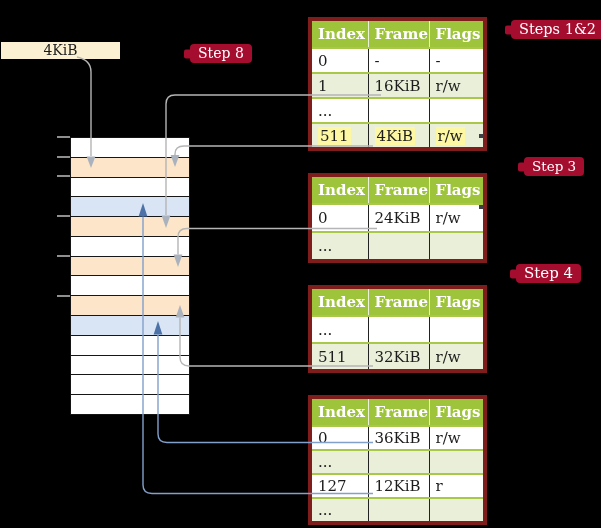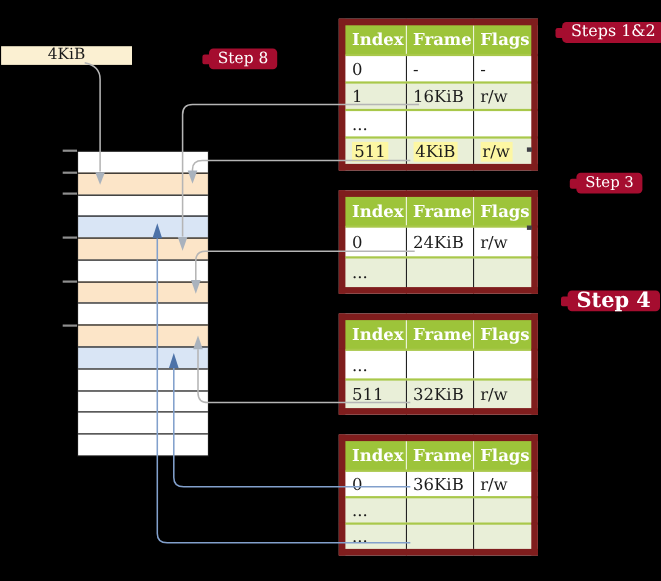--- a/index.html
+++ b/index.html
@@ -17,36 +17,36 @@
     position:absolute;background:#a50d2f;color:#fff;font-size:14px;line-height:16px;
     padding:1px 8px 2px 8px;border-radius:4px;white-space:nowrap;
   }
   .badge::before{
     content:"";position:absolute;left:-6px;top:50%;transform:translateY(-50%);
     width:8px;height:9px;background:#a50d2f;border-radius:2px;
   }
   .badge.step0{left:190px;top:44px;}
   .badge.steps12{left:511px;top:20px;font-size:14.5px;}
   .badge.step3{left:524px;top:157px;font-size:13.5px;}
-  .badge.step4{left:516px;top:264px;font-size:19px;font-weight:bold;}
+  .badge.step4{left:516px;top:264px;font-size:15px;}
   
   .memstrip{
     position:absolute;left:70px;top:137px;width:120px;height:278px;
     border:1.5px solid #141414;box-sizing:border-box;display:flex;flex-direction:column;
   }
   .memrow{flex:1;}
   .memrow + .memrow{border-top:1.3px solid #161616;}
   .memrow.free{background:#ffffff;}
   .memrow.tbl{background:#fce5c8;}
   .memrow.page{background:#d9e5f5;}
   .tick{position:absolute;left:57px;width:13px;height:2px;background:#8f8f8f;}
   
   table.pt{
     position:absolute;left:308px;width:175px;table-layout:fixed;
-    border-collapse:collapse;background:#fff;border:6px solid #7f1d1d;
+    border-collapse:collapse;background:#fff;border:4px solid #7f1d1d;
     font-family:"DejaVu Serif","Liberation Serif",serif;font-size:15px;color:#1c1c1c;
   }
   table.pt th{
     background:#9dc43a;color:#fff;font-weight:bold;font-size:15px;text-align:left;
     padding:2px 0 3px 6px;height:21px;border-left:1px solid rgba(255,255,255,.8);
   }
   table.pt th:first-child{border-left:none;}
   table.pt td{
     border-top:2px solid #a9c84a;border-left:1px solid #222;
     padding:0 0 0 6px;vertical-align:middle;background:#fff;
@@ -201,20 +201,25 @@
     <tr>
       <td>0</td>
       <td>36KiB</td>
       <td>r/w</td>
     </tr>
     <tr class="shade">
       <td>...</td>
       <td></td>
       <td></td>
     </tr>
+    <tr>
+      <td>127</td>
+      <td>12KiB</td>
+      <td>r</td>
+    </tr>
     <tr class="shade">
       <td>...</td>
       <td></td>
       <td></td>
     </tr>
   </tbody>
     </table>
 
   <svg class="overlay" viewBox="0 0 601 528">
 

